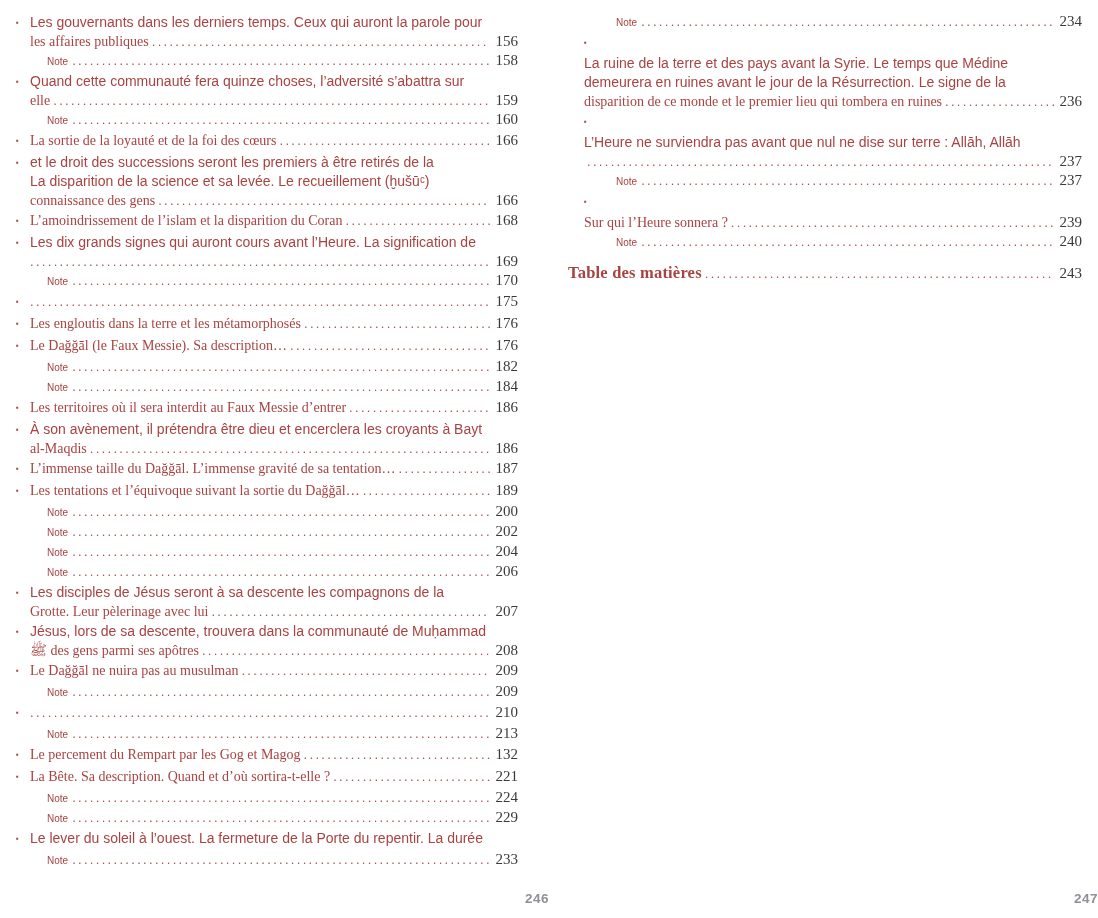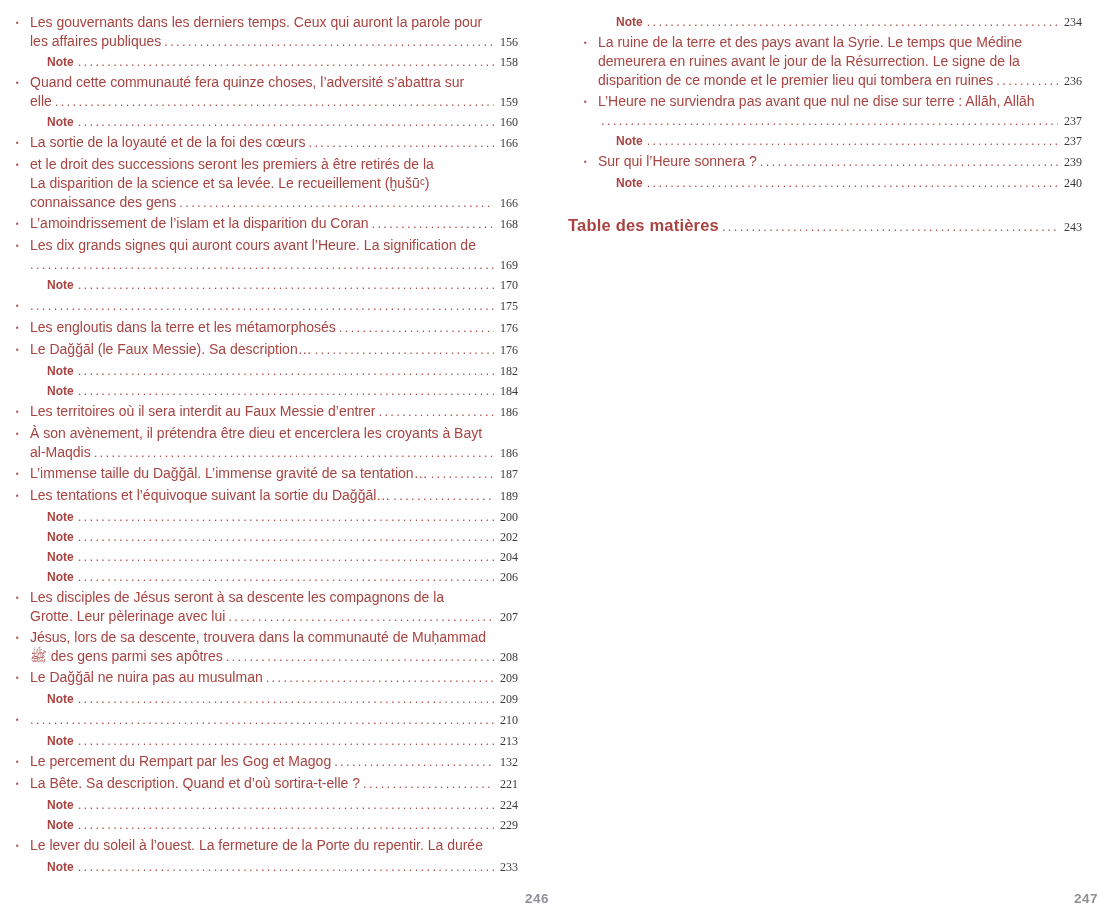--- a/index.html
+++ b/index.html
@@ -21,39 +21,39 @@
   .page-left{padding:12px 31px 0 16px;}
   .page-right{padding:12px 16px 0 19px;}
   .entries{line-height:19px;font-size:14px;}
   
   .entry{display:flex;margin-top:1px;}
   .bullet{flex:none;width:14px;}
   .bullet::before{content:"▪";font-size:8px;position:relative;top:-2px;color:var(--red);}
   .body{flex:1;min-width:0;}
   .line{white-space:nowrap;}
   .line.last{display:flex;align-items:baseline;}
-  .line-text{flex:none;padding-right:3px;}
+  .line-text{flex:none;padding-right:3px;font-family:Liberation Serif, serif;}
   .dots{
     flex:1 1 12px;min-width:8px;overflow:hidden;white-space:nowrap;
     color:var(--dots);font-size:13px;letter-spacing:2.3px;
   }
   .dots::after{content:"..........................................................................................................................................................................................................................................................";}
   .pageno{
     flex:none;margin-left:6px;
-    font-family:"Liberation Serif",serif;font-size:12px;color:var(--num);
+    font-family:"Liberation Serif",serif;font-size:15px;color:var(--num);
   }
   
   .note{display:flex;align-items:baseline;}
   .page-left .note{margin-left:31px;}
   .page-right .note{margin-left:48px;}
-  .note-label{flex:none;font-size:12px;font-weight:700;padding-right:4px;}
-  
-  .page-right .entry{margin-left:16px;}
-  
-  .heading-row{display:flex;align-items:baseline;margin-top:20px;}
+  .note-label{flex:none;font-size:10px;font-weight:400;padding-right:4px;}
+  
+  .page-right .entry{margin-left:16px;flex-direction:column;}
+  
+  .heading-row{display:flex;align-items:baseline;margin-top:9px;}
   .heading-row .line-text{font-size:16.5px;font-weight:600;letter-spacing:.2px;}
   .heading-row{line-height:24px;}
   
   .folio{
     position:absolute;bottom:12px;left:8px;right:0;text-align:right;
     color:var(--folio);font-size:13.5px;font-weight:bold;letter-spacing:.5px;
   }
 </style>
 </head>
 <body>

